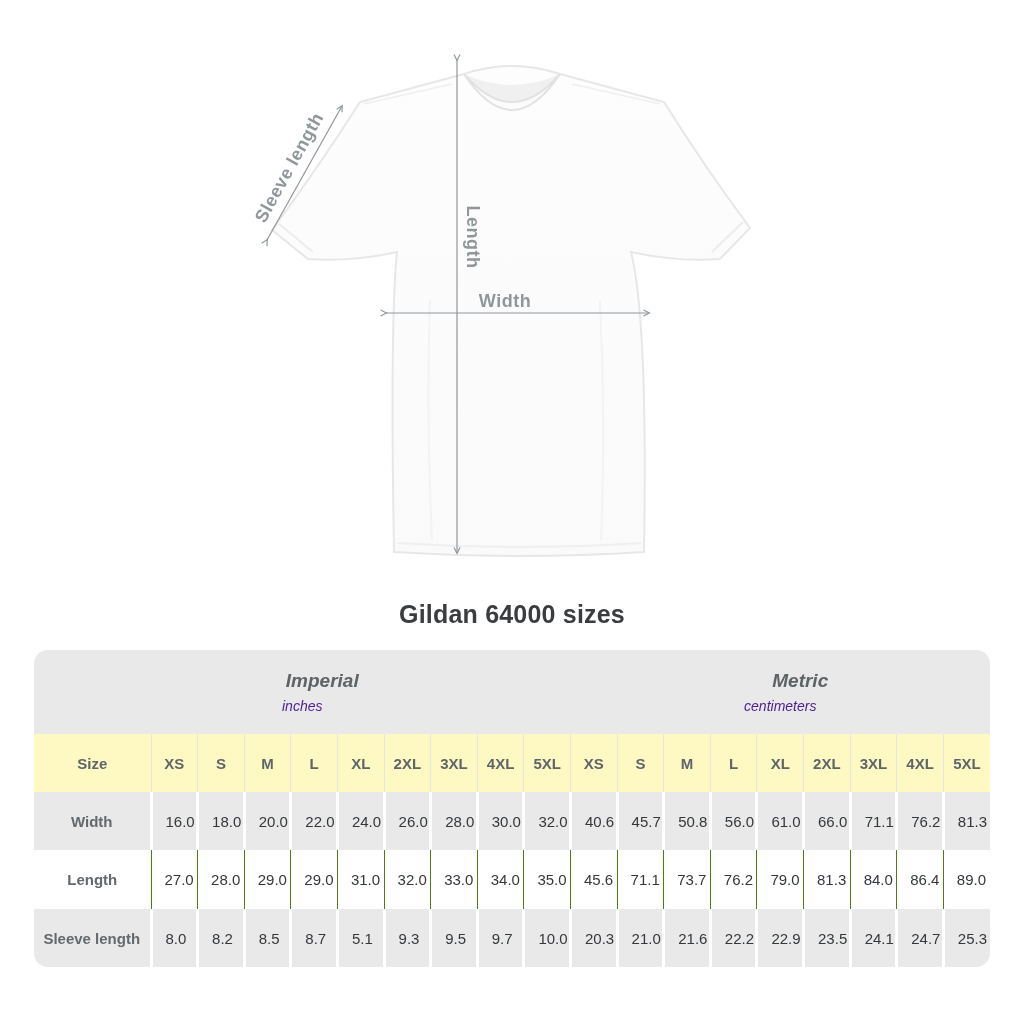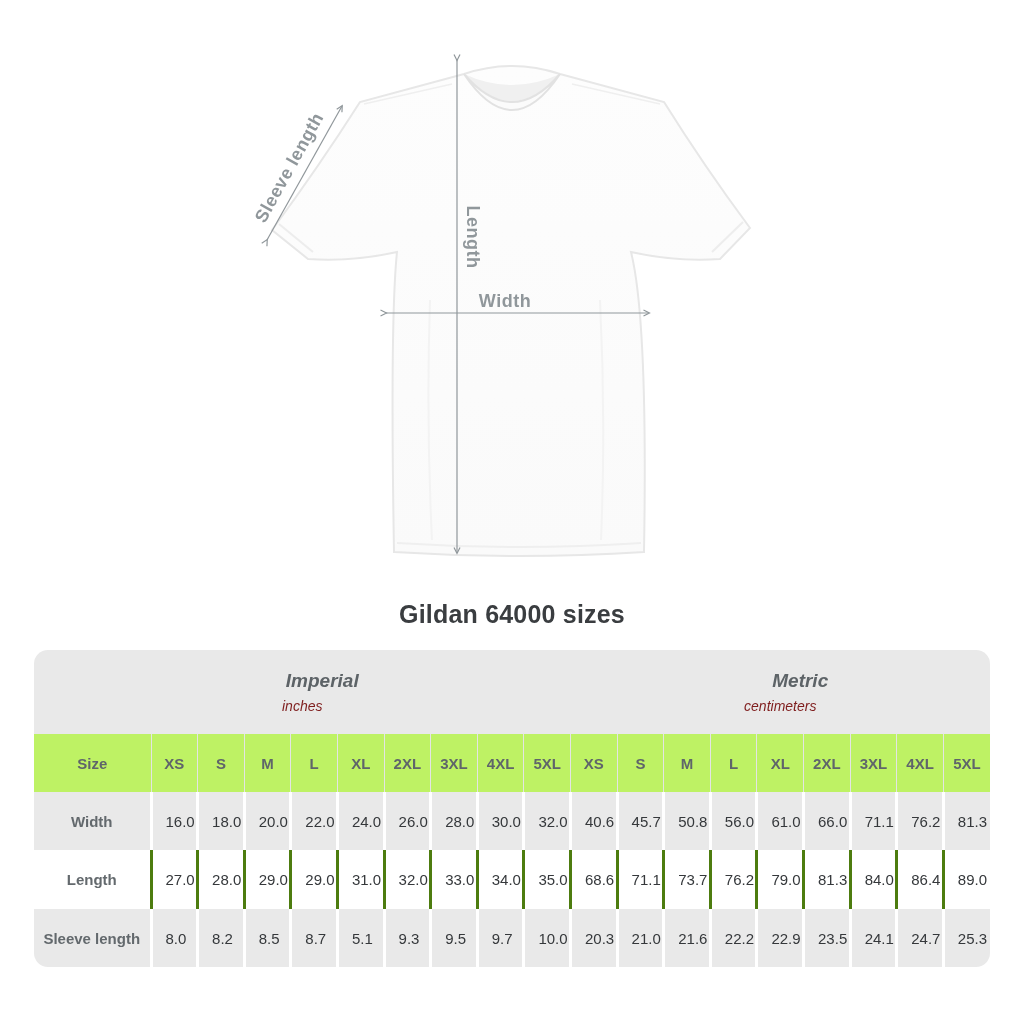--- a/index.html
+++ b/index.html
@@ -27,30 +27,30 @@
   .table-wrap{
     margin:21px 34px 0 34px;border-radius:14px;overflow:hidden;
   }
   table{width:100%;border-collapse:collapse;table-layout:fixed;}
   col.c-label{width:117px;}
   .units-row th{
     background:#e9e9e9;height:84px;vertical-align:middle;
     border:0;padding:0;
   }
   .unit-name{font-size:19px;font-weight:700;font-style:italic;color:#5d6367;padding-left:40px;}
-  .unit-sub{font-size:14px;font-style:italic;color:#7f1d1d;margin-top:6px;font-weight:400;}
+  .unit-sub{font-size:14px;font-style:italic;color:#4c1d95;margin-top:6px;font-weight:400;}
   .sizes-row th{
-    background:#bef264;height:58px;font-size:15px;font-weight:700;color:#5f656a;
+    background:#fef9c3;height:58px;font-size:15px;font-weight:700;color:#5f656a;
     border-left:1px solid #e4e4e4;padding:0;text-align:center;
   }
   .sizes-row th:first-child{border-left:0;}
   tbody th{font-size:15px;font-weight:700;color:#63696d;padding:0;text-align:center;}
   tbody td{font-size:15px;font-weight:400;color:#35383b;padding:13px;text-align:center;}
   tr.plain{height:59px;}
-  tr.plain th, tr.plain td{background:#ffffff;border-left:3px solid #4d7c0f;}
+  tr.plain th, tr.plain td{background:#ffffff;border-left:1px solid #4d7c0f;}
   tr.plain th:first-child{border-left:0;}
   tr.stripe{height:58px;}
   tr.stripe th, tr.stripe td{background:#e9e9e9;border-left:3px solid #ffffff;}
   tr.stripe th:first-child{border-left:0;}
 </style>
 </head>
 <body>
 
 <div class="page">
 
@@ -174,21 +174,21 @@
           <th>Length</th>
           <td>27.0</td>
           <td>28.0</td>
           <td>29.0</td>
           <td>29.0</td>
           <td>31.0</td>
           <td>32.0</td>
           <td>33.0</td>
           <td>34.0</td>
           <td>35.0</td>
-          <td>68.6</td>
+          <td>45.6</td>
           <td>71.1</td>
           <td>73.7</td>
           <td>76.2</td>
           <td>79.0</td>
           <td>81.3</td>
           <td>84.0</td>
           <td>86.4</td>
           <td>89.0</td>
         </tr>
         <tr class="stripe">

